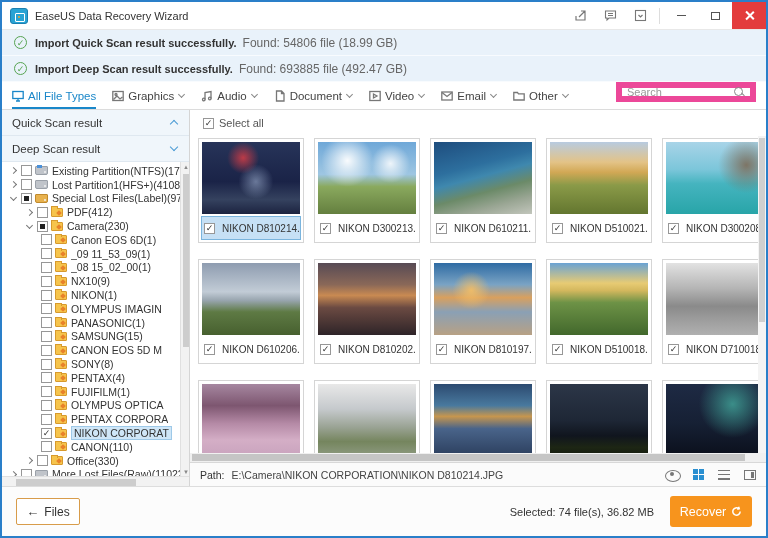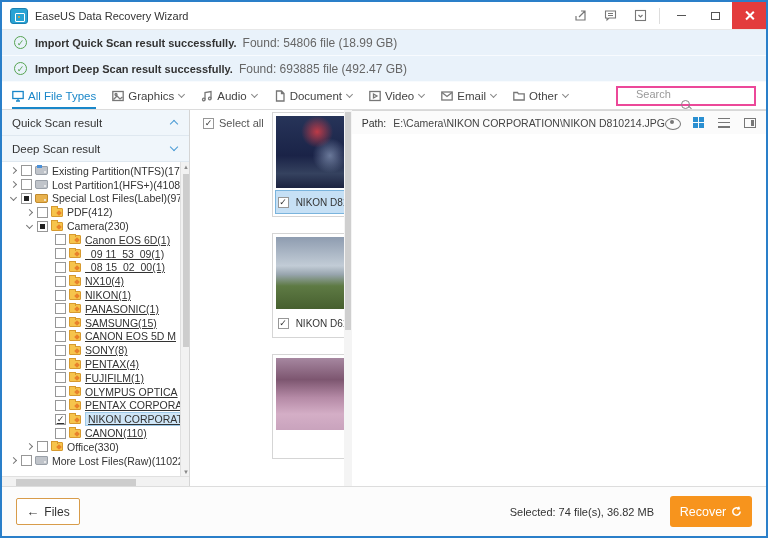--- a/index.html
+++ b/index.html
@@ -24,47 +24,47 @@
   .xglyph::before { transform:rotate(45deg); } .xglyph::after { transform:rotate(-45deg); }
 
   
   .notif { height:26px; background:#e9f2fa; display:flex; align-items:center; padding-left:12px; flex:none; border-bottom:1px solid #f8fbfe; }
   .okicon { width:13px; height:13px; border:1.5px solid #57a452; border-radius:50%; display:flex; align-items:center; justify-content:center; flex:none; }
   .okicon::after { content:"✓"; font-size:9px; color:#57a452; font-weight:bold; }
   .notif-main { font-size:11px; font-weight:bold; color:#333; margin-left:8px; }
   .notif-detail { font-size:12px; color:#666; margin-left:6px; }
 
   
-  .filterbar { height:28px; background:#fff; border-bottom:1px solid #dcdcdc; display:flex; align-items:center; padding:0 10px; flex:none; }
+  .filterbar { height:28px; background:#fff; border-bottom:1px solid #dcdcdc; display:flex; padding:0 10px; flex:none; }
   .ftab { display:flex; align-items:center; gap:4px; font-size:11.5px; color:#444; margin-right:16px; height:100%; position:relative; cursor:default; }
   .ftab svg { width:12px; height:12px; stroke:#777; fill:none; stroke-width:1.3; }
   .ftab.active { color:#1a87c9; }
   .ftab.active svg { stroke:#1a87c9; }
   .ftab.active::after { content:""; position:absolute; left:0; right:0; bottom:0; height:2px; background:#1a87c9; }
   .chevd { width:7px; height:7px; position:relative; }
   .chevd::after { content:""; position:absolute; top:0; left:1px; width:4px; height:4px; border-right:1.2px solid #888; border-bottom:1.2px solid #888; transform:rotate(45deg); }
   .spacer { flex:1; }
-  .searchbox { width:140px; height:20px; border:2px solid #ec4899; display:flex; align-items:center; padding:0 5px;flex-direction:column; }
+  .searchbox { width:140px; height:20px; border:6px solid #ec4899; display:flex; align-items:center; padding:0 5px; }
   .searchbox input { border:none; outline:none; flex:1; font-size:11px; color:#333; font-family:inherit; width:100px; background:transparent; }
   .searchbox input::placeholder { color:#999; }
   .magicon { width:11px; height:11px; position:relative; flex:none; }
   .magicon::before { content:""; position:absolute; left:0; top:0; width:7px; height:7px; border:1.2px solid #888; border-radius:50%; }
   .magicon::after { content:""; position:absolute; left:7px; top:7px; width:4px; height:1.2px; background:#888; transform:rotate(45deg); }
 
   
   .content { flex:1; display:flex; min-height:0; }
   .sidebar { width:188px; flex:none; border-right:1px solid #d5d5d5; display:flex; flex-direction:column; background:#fff; }
   .section-hdr { height:26px; background:#f0f6fb; border-bottom:1px solid #dfe8f0; display:flex; align-items:center; padding:0 10px; font-size:11.5px; color:#333; flex:none; }
   .schev { width:10px; height:10px; position:relative; margin-left:auto; }
   .schev::after { content:""; position:absolute; left:2px; width:5px; height:5px; border-right:1.4px solid #4a9ad4; border-bottom:1.4px solid #4a9ad4; }
   .schev.up::after { top:3px; transform:rotate(-135deg); }
   .schev.down::after { top:0; transform:rotate(45deg); }
   .tree { flex:1; overflow:hidden; position:relative; padding-top:2px; }
   .trow { height:13.8px; display:flex; align-items:center; font-size:10.5px; color:#333; white-space:nowrap; overflow:hidden; padding-left:6px; }
-  .lv0 { padding-left:6px; } .lv1 { padding-left:22px; } .lv2 { padding-left:52px;text-decoration:underline; }
+  .lv0 { padding-left:6px; } .lv1 { padding-left:22px; } .lv2 { padding-left:38px; }
   .exp { width:12px; height:10px; position:relative; flex:none; }
   .exp::after { content:""; position:absolute; top:2.5px; left:3px; width:4px; height:4px; border-right:1.2px solid #777; border-bottom:1.2px solid #777; transform:rotate(-45deg); }
   .exp.open::after { transform:rotate(45deg); top:1.5px; }
   .cb { width:11px; height:11px; background:#fff; border:1px solid #979797; display:inline-flex; align-items:center; justify-content:center; flex:none; margin:0 3px 0 1px; }
   .cb.chk::after { content:"✓"; font-size:9px; color:#333; font-weight:bold; }
   .cb.ind::after { content:""; width:5px; height:5px; background:#222; }
   .fico { width:12px; height:9px; background:#f6c44c; border:1px solid #d79a2e; border-radius:1px; position:relative; flex:none; margin-right:4px; }
   .fico::before { content:""; position:absolute; top:-2.5px; left:-1px; width:5px; height:2px; background:#f6c44c; border:1px solid #d79a2e; border-bottom:none; }
   .fico::after { content:""; position:absolute; right:1px; bottom:1px; width:4px; height:4px; background:#e8822a; transform:rotate(45deg); }
   .dico { width:13px; height:9px; background:#c0c4ca; border:1px solid #9aa0a8; border-radius:1px 1px 2px 2px; position:relative; flex:none; margin-right:4px; }
@@ -73,21 +73,21 @@
   .dico.orange { background:#e8b24e; border-color:#c08a2e; }
   .tlabel { overflow:hidden; text-overflow:clip; }
   .trow.sel .tlabel { background:#cfe6f7; border:1px solid #9ec9e8; padding:0 2px; }
   .tree-vscroll { position:absolute; right:0; top:0; width:9px; height:100%; background:#f2f2f2; border-left:1px solid #e0e0e0; }
   .tree-vscroll .thumbbar { position:absolute; top:12px; left:1.5px; width:6px; height:55%; background:#cdcdcd; }
   .tree-vscroll .arr { position:absolute; left:2px; width:5px; height:5px; font-size:6px; color:#888; }
   .tree-hscroll { height:10px; background:#f2f2f2; border-top:1px solid #e0e0e0; position:relative; flex:none; }
   .tree-hscroll .thumbbar { position:absolute; left:14px; top:1.5px; width:120px; height:7px; background:#cdcdcd; }
 
   
-  .main { flex:1; display:flex; flex-direction:row; min-width:0; background:#fff; }
+  .main { flex:1; display:flex; flex-direction:column; min-width:0; background:#fff; }
   .selectall { height:26px; display:flex; align-items:center; padding-left:12px; font-size:11px; color:#555; flex:none; }
   .selectall .cb { margin-right:5px; }
   .gridwrap { flex:1; overflow:hidden; padding:2px 4px 0 8px; position:relative; }
   .grid { display:grid; grid-template-columns:repeat(5,106px); column-gap:10px; row-gap:16px; }
   .card { width:106px; height:105px; border:1px solid #d5d5d5; background:#fff; padding:3px; display:flex; flex-direction:column; }
   .thumb { width:98px; height:72px; background:#888; flex:none; }
   .clabel { height:24px; display:flex; align-items:center; gap:4px; padding:0 1px; margin-top:3px; }
   .clabel.sel { background:#c6e0f5; outline:1px solid #7ab4dd; }
   .clabel span.txt { font-size:10px; color:#333; white-space:nowrap; overflow:hidden; }
   .grid-vscroll { position:absolute; right:0; top:0; width:8px; height:100%; background:#f4f4f4; }
@@ -283,26 +283,31 @@
             <span class="tlabel">_09 11_53_09(1)</span>
           </div>
         <div class="trow lv2">
             <span class="cb"></span>
             <span class="fico"></span>
             <span class="tlabel">_08 15_02_00(1)</span>
           </div>
         <div class="trow lv2">
             <span class="cb"></span>
             <span class="fico"></span>
-            <span class="tlabel">NX10(4)</span>
+            <span class="tlabel">NX10(9)</span>
           </div>
         <div class="trow lv2">
             <span class="cb"></span>
             <span class="fico"></span>
             <span class="tlabel">NIKON(1)</span>
+          </div>
+        <div class="trow lv2">
+            <span class="cb"></span>
+            <span class="fico"></span>
+            <span class="tlabel">OLYMPUS IMAGIN</span>
           </div>
         <div class="trow lv2">
             <span class="cb"></span>
             <span class="fico"></span>
             <span class="tlabel">PANASONIC(1)</span>
           </div>
         <div class="trow lv2">
             <span class="cb"></span>
             <span class="fico"></span>
             <span class="tlabel">SAMSUNG(15)</span>

